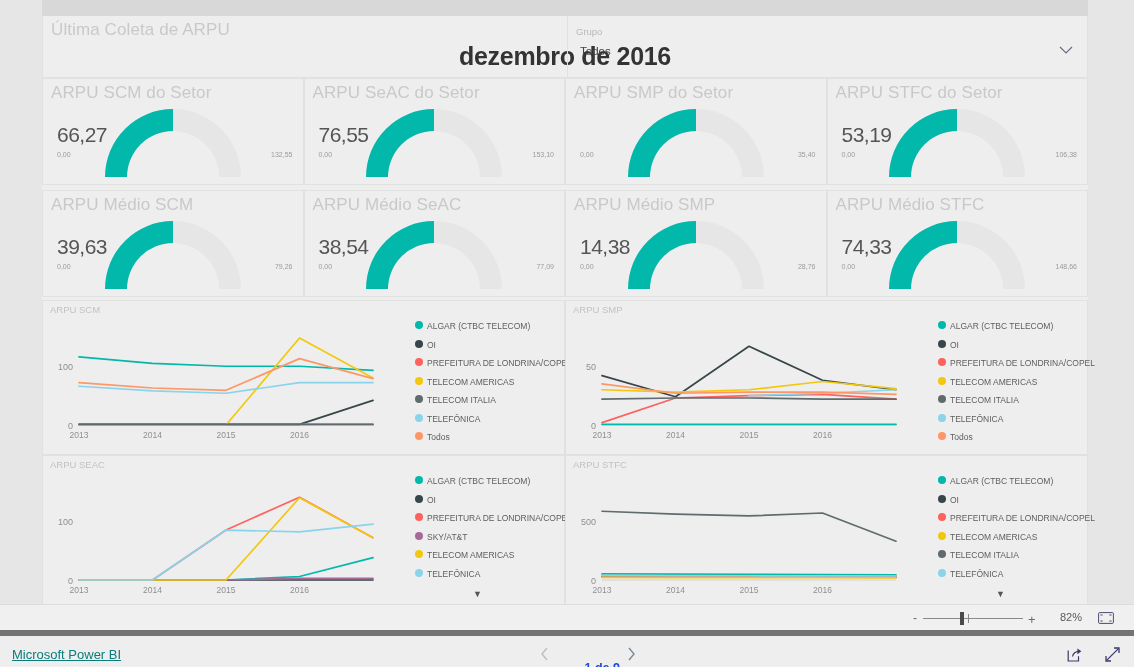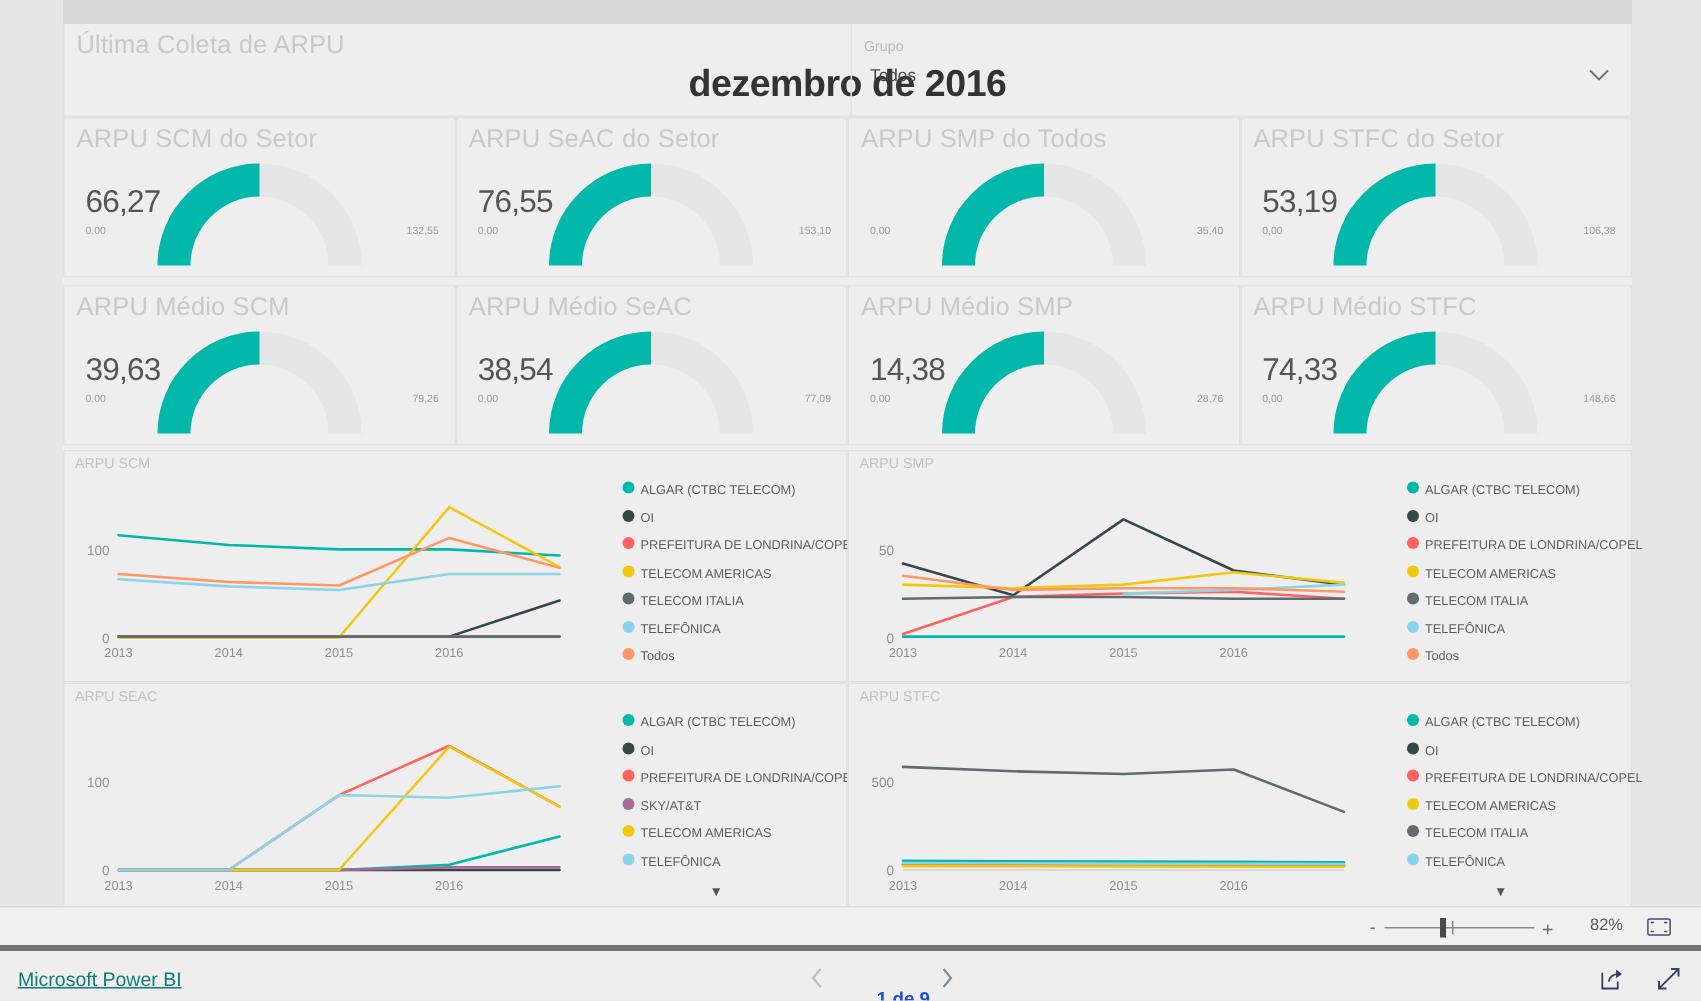--- a/index.html
+++ b/index.html
@@ -113,21 +113,21 @@
   .zoom-pct {
     position: absolute; left: 1048px; top: 6px; font-size: 11px; color: #5a5a5a; padding-left: 12px;
   }
   .fit-icon {
     position: absolute; left: 1098px; top: 7px; width: 16px; height: 12px;
   }
 
   
   .footer {
     position: absolute; left: 0; top: 630px; width: 1134px; height: 37px;
-    background: #eeeeee; border-top: 4px solid #737373;
+    background: #eeeeee; border-top: 6px solid #737373;
   }
   .brand {
     position: absolute; left: 12px; top: 11px;
     font-size: 13px; color: #0b7c79; text-decoration: underline;
   }
   .pg-prev { position: absolute; left: 538px; top: 7px; width: 14px; height: 22px; }
   .pg-next { position: absolute; left: 624px; top: 7px; width: 14px; height: 22px; }
   .pg-label {
     position: absolute; left: 560px; top: 25px; width: 60px; text-align: right;
     font-size: 12.5px; color: #1d4ed8; font-weight: 600;
@@ -177,21 +177,21 @@
                L 131 74 A 46 46 0 0 0 39 74 Z" fill="#e6e6e6"></path>
               <path d="M 17 73.99999999999999 A 68 68 0 0 1 85 6
                L 85 28 A 46 46 0 0 0 39 74 Z" fill="#01b8aa"></path>
             </svg>
           </div>
           <div class="gauge-value">76,55</div>
           <div class="gauge-min">0,00</div>
           <div class="gauge-max">153,10</div>
         </div>
         <div class="tile gauge-tile" style="left: 523px; top: 78px; width: 261.5px;">
-          <div class="tile-title">ARPU SMP do Todos</div>
+          <div class="tile-title">ARPU SMP do Setor</div>
           <div class="gauge-wrap">
             <svg class="gauge-svg" width="170" height="76" viewBox="0 0 170 76">
               <path d="M 17 73.99999999999999 A 68 68 0 0 1 153 74
                L 131 74 A 46 46 0 0 0 39 74 Z" fill="#e6e6e6"></path>
               <path d="M 17 73.99999999999999 A 68 68 0 0 1 85 6
                L 85 28 A 46 46 0 0 0 39 74 Z" fill="#01b8aa"></path>
             </svg>
           </div>
           <div class="gauge-min">0,00</div>
           <div class="gauge-max">35,40</div>

